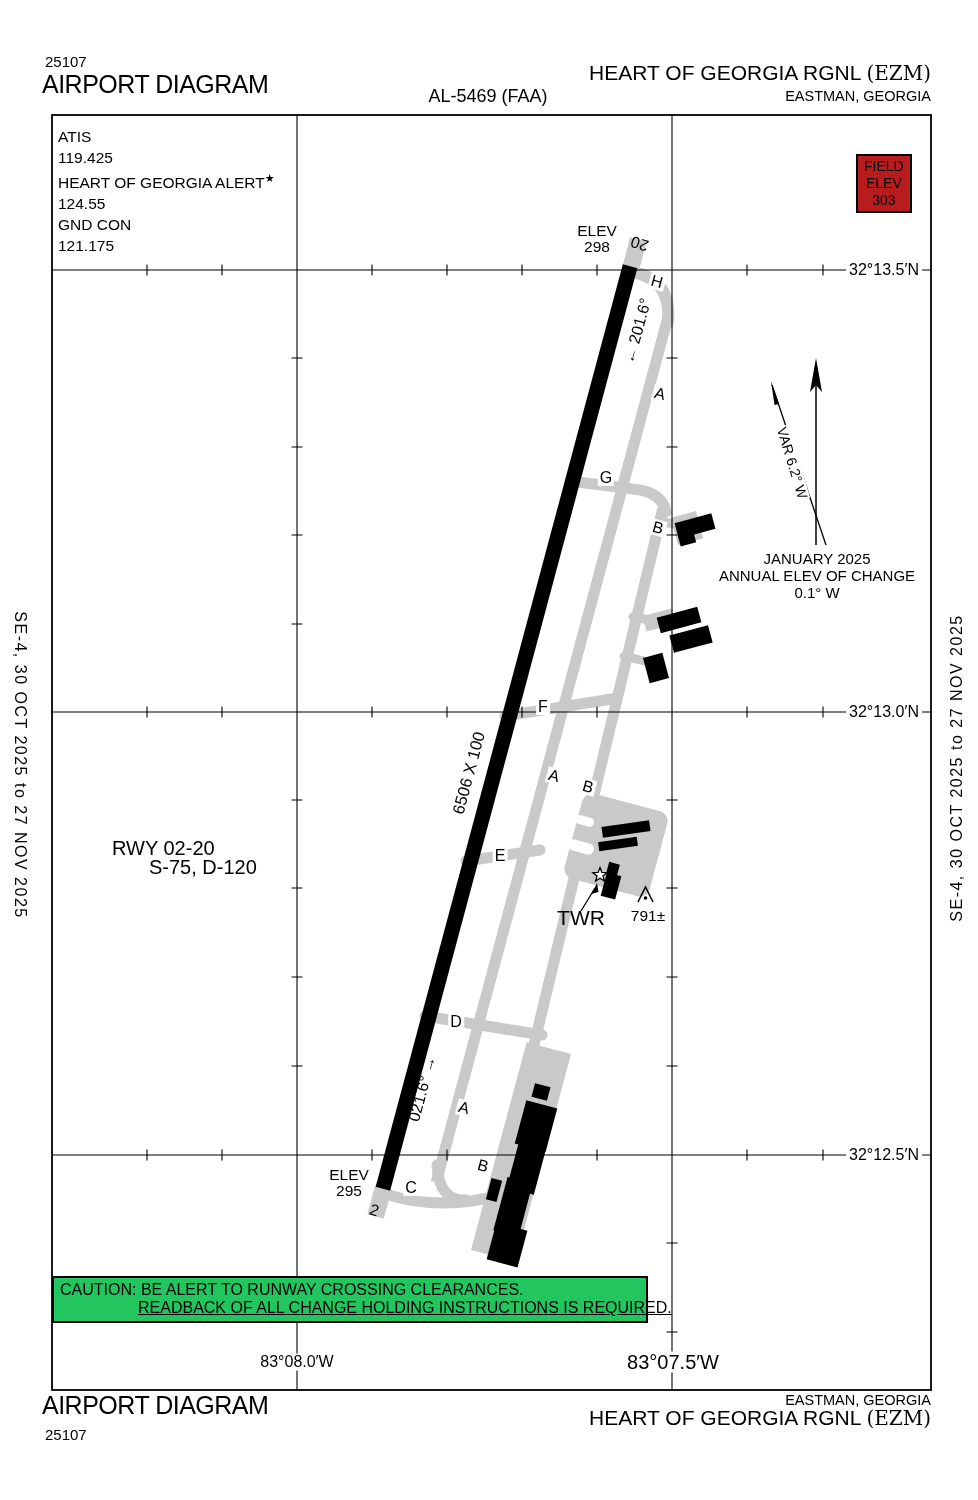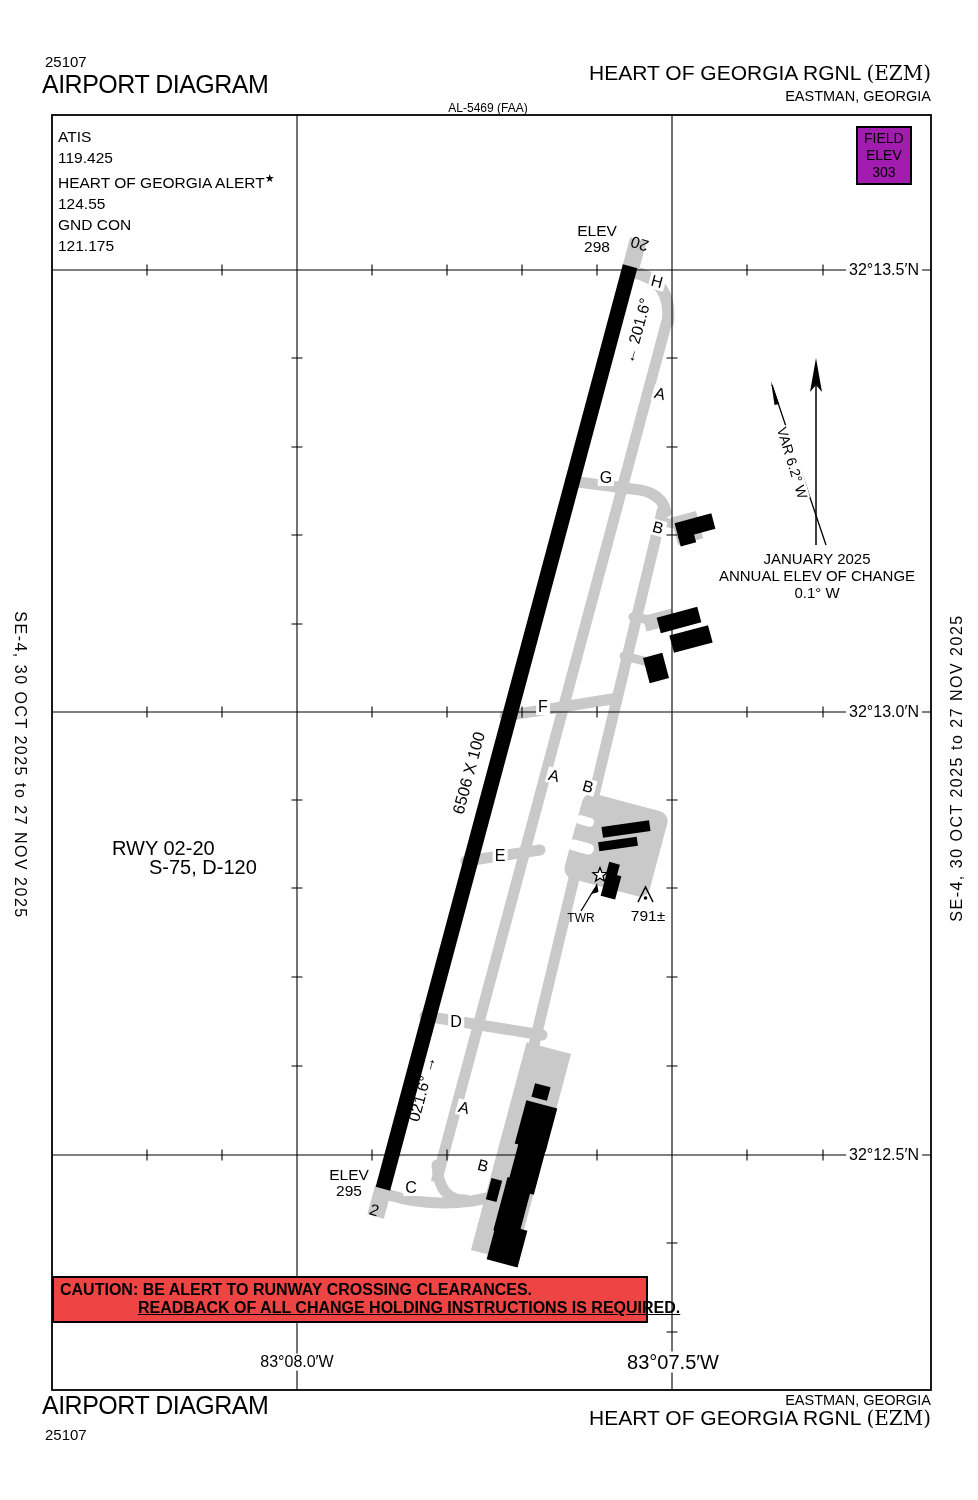--- a/index.html
+++ b/index.html
@@ -14,22 +14,22 @@
   svg.field{position:absolute;left:0;top:0;}
   .pv rect{fill:var(--pavement);}
   .pv path{stroke:var(--pavement);fill:none;stroke-linecap:round;}
   .cut rect{fill:#ffffff;}
   .grid path, .grid line, .grid rect{stroke:var(--ink);fill:none;}
   .blk rect{fill:var(--ink);}
   .sym{stroke:var(--ink);}
   .big-title{font-size:25px;letter-spacing:-0.5px;}
   .jan{text-align:center;font-size:15px;line-height:17px;}
   .commsblock{font-size:15.5px;line-height:21px;}
-  .cautionbox{border:2px solid var(--ink);width:592px;height:43px;background:#ef4444;font-size:16px;font-weight:bold;}
-  .febox{border:2px solid var(--ink);text-align:center;font-size:14px;line-height:17px;padding:2px 6px;background:#a21caf;}
+  .cautionbox{border:2px solid var(--ink);width:592px;height:43px;background:#22c55e;font-size:16px;}
+  .febox{border:2px solid var(--ink);text-align:center;font-size:14px;line-height:17px;padding:2px 6px;background:#b91c1c;margin-top:28px;}
 </style>
 </head>
 <body>
 
 <div class="page">
 
   <svg class="field" width="978" height="1500" viewBox="0 0 978 1500">
 
     <g class="pv">
       <rect x="626" y="239" width="17" height="30" transform="rotate(15 634.5 254)"></rect>
@@ -94,21 +94,21 @@
       <polygon points="597,883 591.5,894 598.5,892" fill="#000"></polygon>
       <line x1="816" y1="545" x2="816" y2="382" class="sym" stroke-width="1.5"></line>
       <polygon points="816,358 822,392 816,385 810,392" fill="#000"></polygon>
       <line x1="826" y1="545" x2="772" y2="385" class="sym" stroke-width="1.3"></line>
       <polygon points="771,381 779,404 774.5,405" fill="#000"></polygon>
     </g>
   </svg>
 
   <div class="abs" style="left:45px;top:54px;font-size:15px;">25107</div>
   <div class="abs big-title" style="left:42px;top:71px;">AIRPORT DIAGRAM</div>
-  <div class="abs ctr" style="left:488px;top:108px;font-size:12px;">AL-5469 (FAA)</div>
+  <div class="abs ctr" style="left:488px;top:96px;font-size:18px;">AL-5469 (FAA)</div>
   <div class="abs" style="right:47px;top:62px;font-size:21px;text-align:right;">
     <span>HEART OF GEORGIA RGNL</span>
     <span class="serif" style="font-size:20px;">(EZM)</span>
   </div>
   <div class="abs" style="right:47px;top:89px;font-size:14.5px;">EASTMAN, GEORGIA</div>
 
   <div class="abs commsblock" style="left:58px;top:126px;">
     <div>ATIS</div>
     <div>119.425</div>
     <div><span>HEART OF GEORGIA ALERT</span><sup style="font-size:11px;">★</sup></div>
@@ -166,21 +166,21 @@
   <div class="abs twy" style="left:658px;top:528px;transform:translate(-50%,-50%) rotate(15deg);">B</div>
   <div class="abs twy ctr" style="left:543px;top:707px;">F</div>
   <div class="abs twy" style="left:554px;top:776px;transform:translate(-50%,-50%) rotate(15deg);">A</div>
   <div class="abs twy" style="left:588px;top:787px;transform:translate(-50%,-50%) rotate(15deg);">B</div>
   <div class="abs twy ctr" style="left:500px;top:856px;">E</div>
   <div class="abs twy ctr" style="left:456px;top:1022px;">D</div>
   <div class="abs twy" style="left:464px;top:1108px;transform:translate(-50%,-50%) rotate(15deg);">A</div>
   <div class="abs twy" style="left:483px;top:1166px;transform:translate(-50%,-50%) rotate(15deg);">B</div>
   <div class="abs twy ctr" style="left:411px;top:1188px;">C</div>
 
-  <div class="abs ctr" style="left:581px;top:918px;font-size:12px;">TWR</div>
+  <div class="abs ctr" style="left:581px;top:918px;font-size:21px;">TWR</div>
   <div class="abs ctr" style="left:648px;top:916px;font-size:15.5px;">791±</div>
 
   <div class="abs cautionbox" style="left:52px;top:1276px;">
     <div style="margin:4px 0 0 6px;">CAUTION: BE ALERT TO RUNWAY CROSSING CLEARANCES.</div>
     <div style="margin:1px 0 0 84px;text-decoration:underline;">READBACK OF ALL CHANGE HOLDING INSTRUCTIONS IS REQUIRED.</div>
   </div>
 
   <div class="abs big-title" style="left:42px;top:1392px;">AIRPORT DIAGRAM</div>
   <div class="abs" style="left:45px;top:1427px;font-size:15px;">25107</div>
   <div class="abs" style="right:47px;top:1393px;font-size:14.5px;text-align:right;">EASTMAN, GEORGIA</div>

